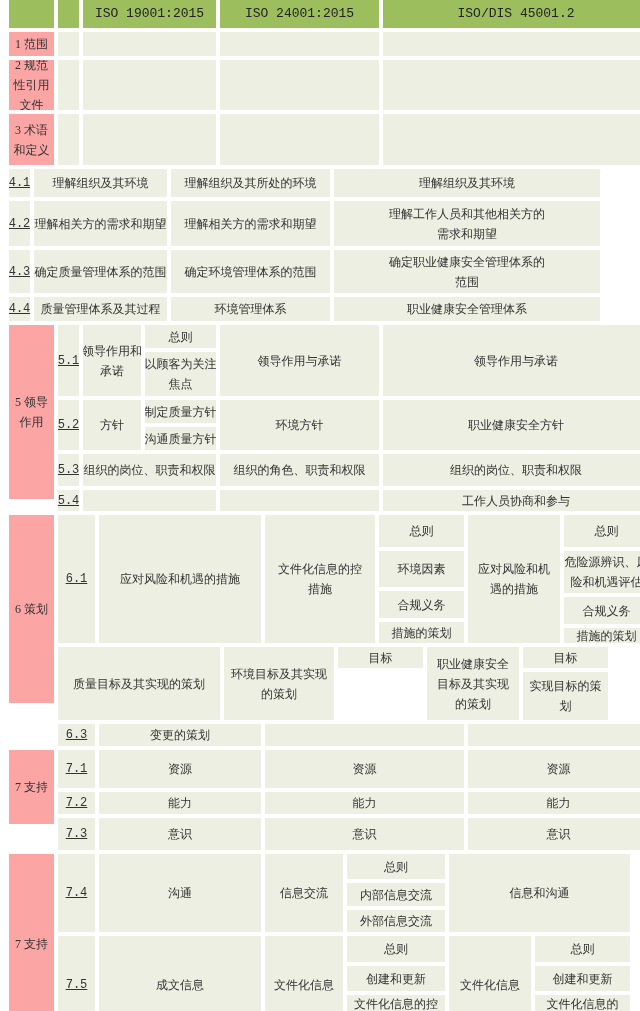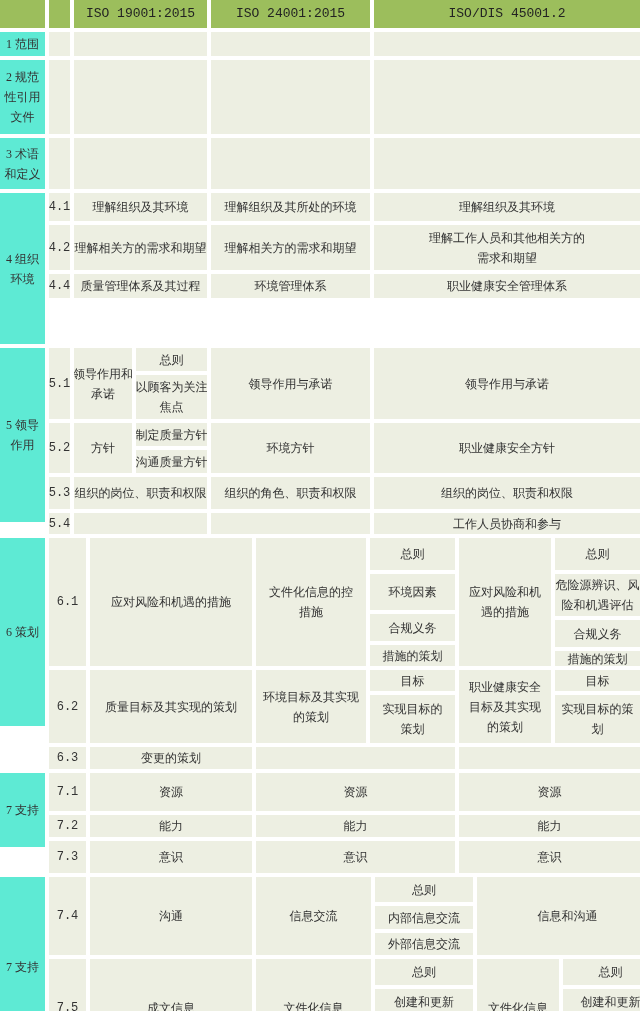--- a/index.html
+++ b/index.html
@@ -1,42 +1,42 @@
 <!DOCTYPE html>
 <html><head>
 <meta charset="utf-8">
 <style>
   html,body{margin:0;padding:0;background:#ffffff;}
   *{box-sizing:border-box;}
   #table{
     width:640px;height:1011px;background:#ffffff;
     display:flex;flex-direction:column;gap:4px;overflow:hidden;
-    font-family:"Liberation Serif", serif;color:#333333;
+    font-family:"Liberation Serif", serif;color:#333333;padding-left:9px;
   }
   .band{display:flex;gap:4px;flex:none;}
   .sec{display:flex;gap:4px;flex:none;}
   .bands{display:flex;flex-direction:column;gap:4px;flex:1;}
   .stack{display:flex;flex-direction:column;gap:4px;flex:none;}
   .cell{
     display:flex;align-items:center;justify-content:center;text-align:center;
     white-space:pre;overflow:hidden;flex:none;
     font-size:12px;line-height:20px;
   }
   .c{background:#EDEFE2;}
   .g{background:#9CBE5C;}
-  .a{background:#5eead4;}
+  .a{background:#fca5a5;}
   .hdr{font-family:"Liberation Mono", monospace;font-size:13px;color:#222;}
-  .num{font-family:"Liberation Mono", monospace;font-size:12px;}
+  .num{font-family:"Liberation Mono", monospace;font-size:12px;text-decoration:underline;}
   .strip{background:#E0E6CC;height:2px;flex:none;}
   
   .wA{width:45px}.wB{width:21px}.wC{width:133px}.wC1{width:58px}.wC2{width:71px}
   .wD{width:159px}.wE{width:266px}
   
   .wBl{width:37px}.wCl{width:162px}
-  .wDl{width:199px}.wD1{width:110px}.wD2{width:85px}.wD1s{width:115px}.wD2s{width:98px}
+  .wDl{width:199px}.wD1{width:110px}.wD2{width:85px}.wD1s{width:78px}.wD2s{width:98px}
   .wEl{width:181px}.wE1{width:92px}.wE2{width:85px}.wE1s{width:82px}.wE2s{width:95px}
 </style>
 </head>
 <body>
 
 <div id="table">
 
   <div class="band" style="height:28px">
     <div class="cell g wA"></div>
     <div class="cell g wB"></div>
@@ -46,55 +46,60 @@
   </div>
 
   <div class="band" style="height:24px">
     <div class="cell a wA">1 范围</div>
     <div class="cell c wB"></div>
     <div class="cell c wC"></div>
     <div class="cell c wD"></div>
     <div class="cell c wE"></div>
   </div>
 
-  <div class="band" style="height:74px">
+  <div class="band" style="height:50px">
     <div class="cell a wA">2 规范
 性引用
 文件</div>
     <div class="cell c wB"></div>
     <div class="cell c wC"></div>
     <div class="cell c wD"></div>
     <div class="cell c wE"></div>
   </div>
 
   <div class="band" style="height:51px">
     <div class="cell a wA">3 术语
 和定义</div>
     <div class="cell c wB"></div>
     <div class="cell c wC"></div>
     <div class="cell c wD"></div>
     <div class="cell c wE"></div>
   </div>
 
   <div class="sec">
-    <div class="cell a wA" style="height:151px">4 组织
-环境</div>
     <div class="bands">
       <div class="band" style="height:28px">
         <div class="cell c num wB">4.1</div>
         <div class="cell c wC">理解组织及其环境</div>
         <div class="cell c wD">理解组织及其所处的环境</div>
         <div class="cell c wE">理解组织及其环境</div>
       </div>
       <div class="band" style="height:45px">
         <div class="cell c num wB">4.2</div>
         <div class="cell c wC">理解相关方的需求和期望</div>
         <div class="cell c wD">理解相关方的需求和期望</div>
         <div class="cell c wE">理解工作人员和其他相关方的
 需求和期望</div>
+      </div>
+      <div class="band" style="height:43px">
+        <div class="cell c num wB">4.3</div>
+        <div class="cell c wC">确定质量管理体系的范围</div>
+        <div class="cell c wD">确定环境管理体系的范围</div>
+        <div class="cell c wE">确定职业健康安全管理体系的
+范围</div>
       </div>
       <div class="band" style="height:24px">
         <div class="cell c num wB">4.4</div>
         <div class="cell c wC">质量管理体系及其过程</div>
         <div class="cell c wD">环境管理体系</div>
         <div class="cell c wE">职业健康安全管理体系</div>
       </div>
     </div>
   </div>
 
@@ -157,28 +162,25 @@
 遇的措施</div>
         <div class="stack wE2">
           <div class="cell c wE2" style="height:32px">总则</div>
           <div class="cell c wE2" style="height:42px">危险源辨识、风
 险和机遇评估</div>
           <div class="cell c wE2" style="height:27px">合规义务</div>
           <div class="cell c wE2" style="flex:1">措施的策划</div>
         </div>
       </div>
       <div class="band" style="height:73px">
-        <div class="cell c num wBl">6.2</div>
         <div class="cell c wCl">质量目标及其实现的策划</div>
         <div class="cell c wD1">环境目标及其实现
 的策划</div>
         <div class="stack wD2">
           <div class="cell c wD2" style="height:21px">目标</div>
-          <div class="cell c wD2" style="flex:1">实现目标的
-策划</div>
         </div>
         <div class="cell c wE1">职业健康安全
 目标及其实现
 的策划</div>
         <div class="stack wE2">
           <div class="cell c wE2" style="height:21px">目标</div>
           <div class="cell c wE2" style="flex:1">实现目标的策
 划</div>
         </div>
       </div>

